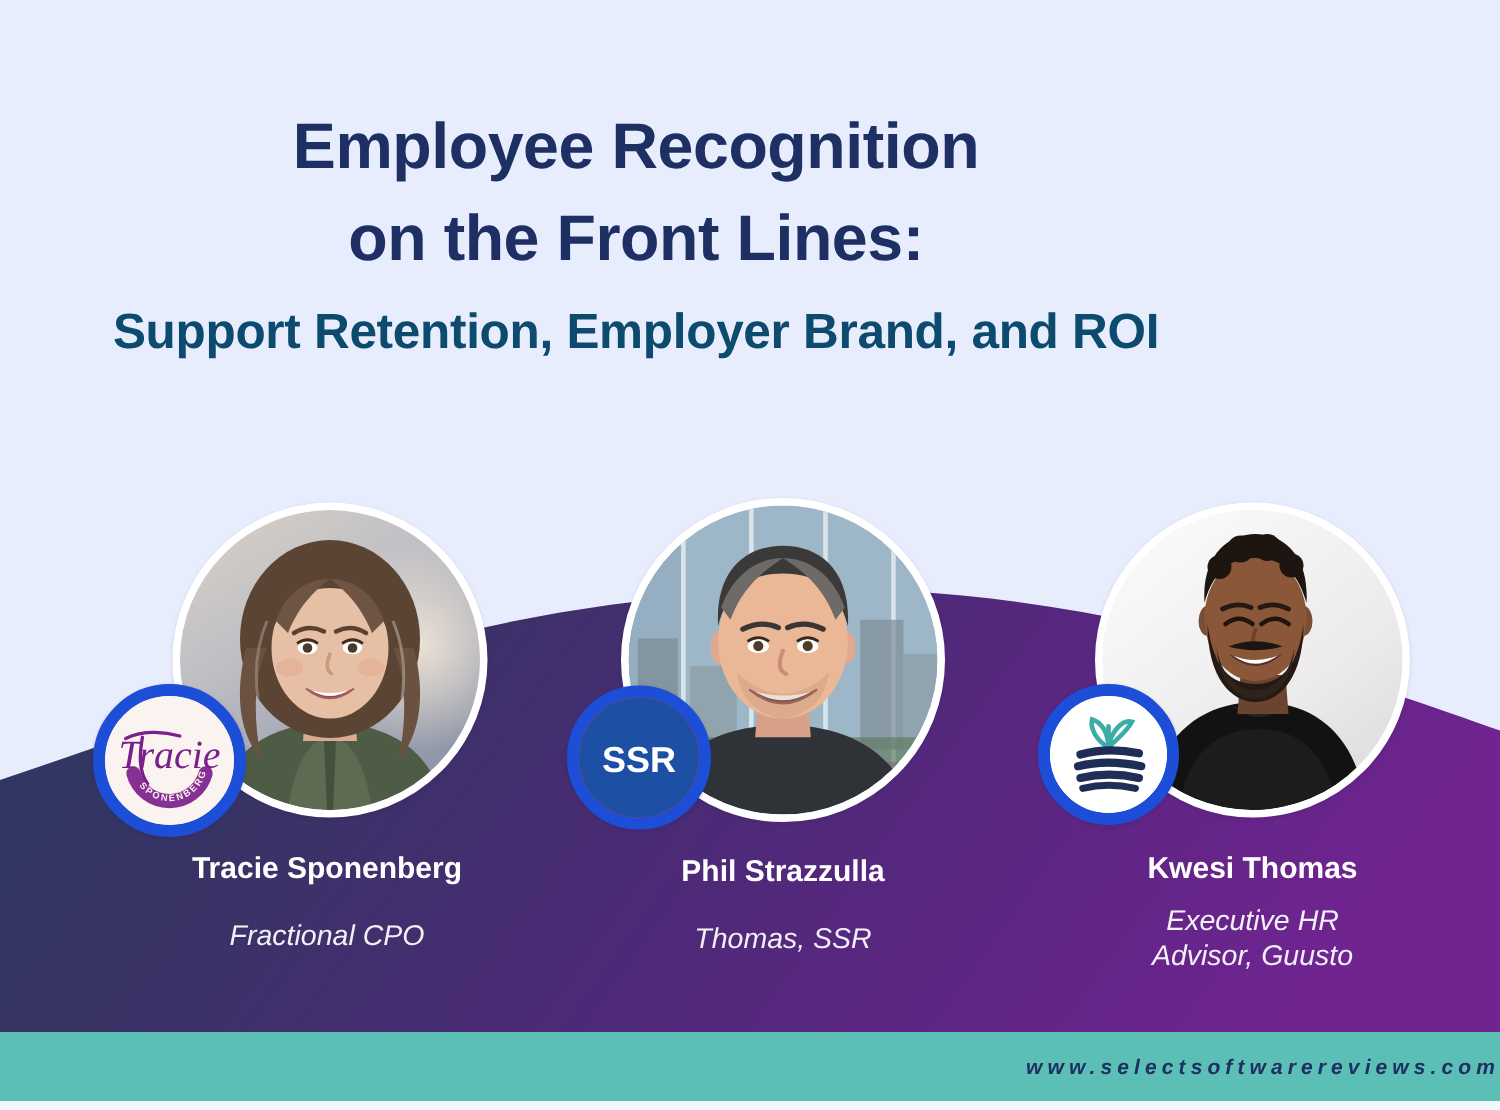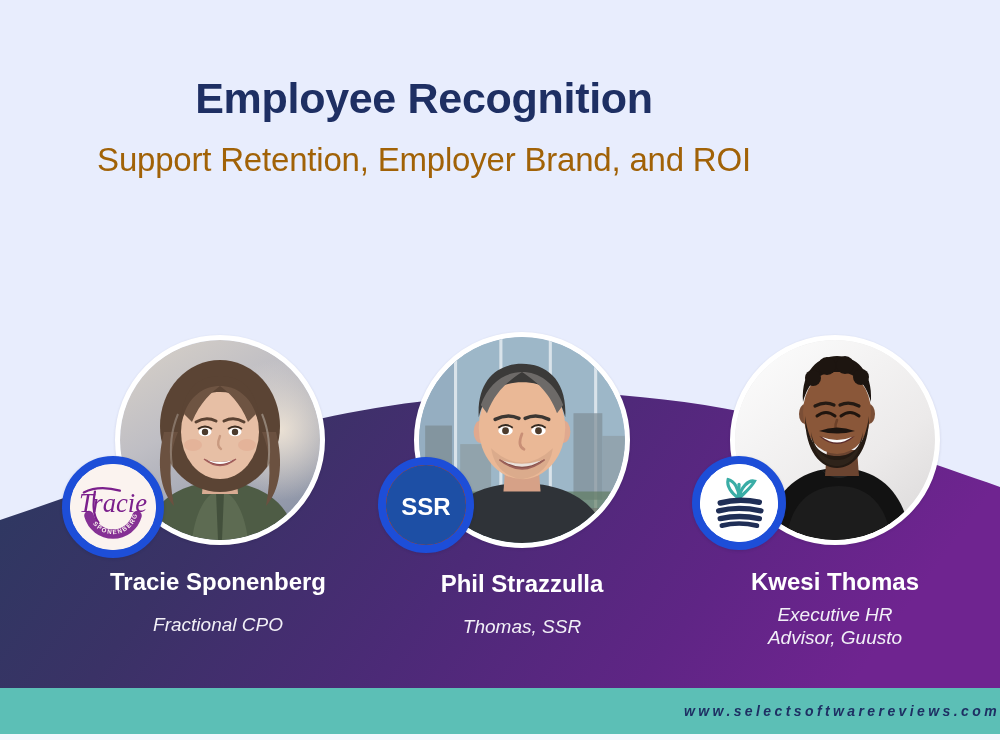--- a/index.html
+++ b/index.html
@@ -37,22 +37,22 @@
   }
   .title-line1, .title-line2 {
     font-size:43px;
     font-weight:bold;
     color:#1e2f63;
     letter-spacing:-0.3px;
     line-height:1.42;
   }
   .title-sub {
     font-size:33px;
-    font-weight:normal;
-    color:#a16207;
+    font-weight:bold;
+    color:#0c4a6e;
     line-height:1.5;
     margin-top:6px;
     letter-spacing:-0.2px;
   }
 
   
   #meet-pill {
     position:absolute;
     left:66px; top:283px;
     background:#5cbfb6;
@@ -87,21 +87,21 @@
     overflow:hidden;
     border:8px solid #1d4ed8;
     z-index:9;
     box-shadow:0 1px 3px rgba(30,25,60,0.18);
   }
 
   .person-name {
     position:absolute;
     width:380px;
     text-align:center;
-    font-size:24px;
+    font-size:20px;
     font-weight:bold;
     color:#ffffff;
     z-index:8;
     white-space:nowrap;
   }
   .person-role {
     position:absolute;
     width:380px;
     text-align:center;
     font-size:19px;
@@ -151,20 +151,21 @@
         <stop offset="0.80" stop-color="#5f2585"></stop>
         <stop offset="1" stop-color="#6f2490"></stop>
       </linearGradient>
     </defs>
     <path d="M 0,520 C 150,470 290,408 480,396 C 520,393 560,392 600,394
              C 760,402 900,452 1000,487 L 1000,740 L 0,740 Z" fill="url(#arcGrad)"></path>
   </svg>
 
   <div id="title-block">
     <div class="title-line1">Employee Recognition</div>
+    <div class="title-line2">on the Front Lines:</div>
     <div class="title-sub">Support Retention, Employer Brand, and ROI</div>
   </div>
 
 
   <div class="panelist">
 
     <div class="avatar" style="left:115px; top:335px; width:210px; height:210px;">
       <svg class="photo" viewBox="0 0 200 200">
         <defs>
           <linearGradient id="tBg" x1="0" y1="0" x2="0.6" y2="1">

